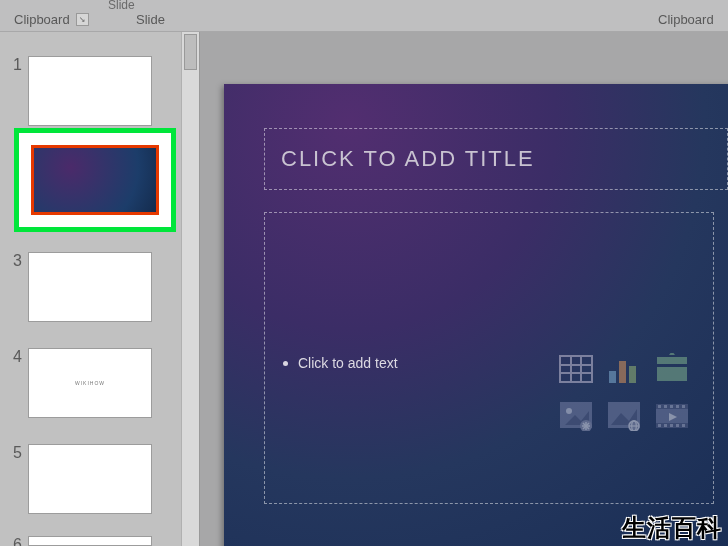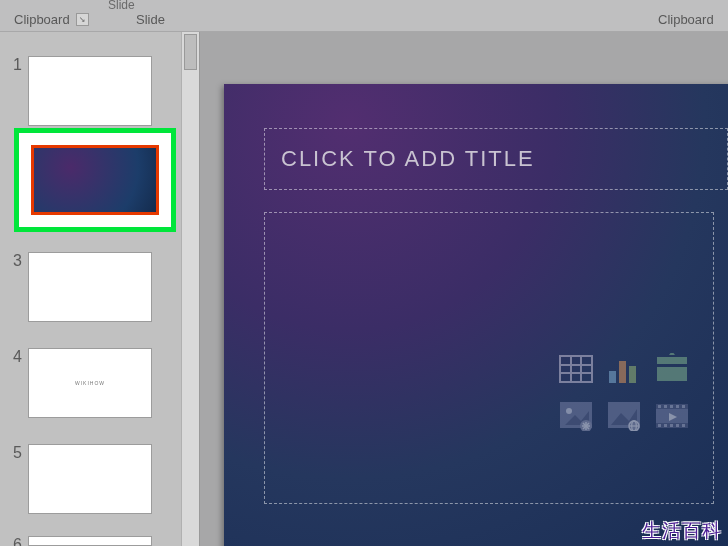--- a/index.html
+++ b/index.html
@@ -164,23 +164,23 @@
   .watermark {
     position: absolute;
     right: 6px;
     bottom: 4px;
     text-align: right;
     line-height: 1.15;
     font-family: "Segoe UI", Arial, sans-serif;
     pointer-events: none;
   }
   .wm-cn {
-    font-size: 19px;
-    font-weight: 400;
-    color: #4c1d95;
+    font-size: 24px;
+    font-weight: 700;
+    color: #000000;
     text-shadow: 1px 1px 0 #fff, -1px 1px 0 #fff, 1px -1px 0 #fff, -1px -1px 0 #fff;
     letter-spacing: 1px;
   }
   .wm-en {
     font-size: 15px;
     font-weight: 700;
     color: #6db90b;
     text-shadow: 1px 1px 0 #fff, -1px 1px 0 #fff, 1px -1px 0 #fff, -1px -1px 0 #fff;
   }
 </style>
@@ -243,20 +243,24 @@
       <div class="highlight-inner"></div>
     </div>
   </div>
 
   <div class="editor">
     <div class="slide-canvas">
       <div class="placeholder title-ph">
         <span class="title-text">CLICK TO ADD TITLE</span>
       </div>
       <div class="placeholder body-ph">
+        <div class="bullet-row">
+          <span class="bullet-dot"></span>
+          <span>Click to add text</span>
+        </div>
 
         <div class="content-icons">
           <div class="ci">
             <svg viewBox="0 0 34 32">
                 <g fill="none" stroke="#b9b6cc" stroke-width="2">
                   <rect x="1" y="3" width="32" height="26"></rect>
                   <line x1="1" y1="12" x2="33" y2="12"></line>
                   <line x1="1" y1="20" x2="33" y2="20"></line>
                   <line x1="12" y1="3" x2="12" y2="29"></line>
                   <line x1="22" y1="3" x2="22" y2="29"></line>

